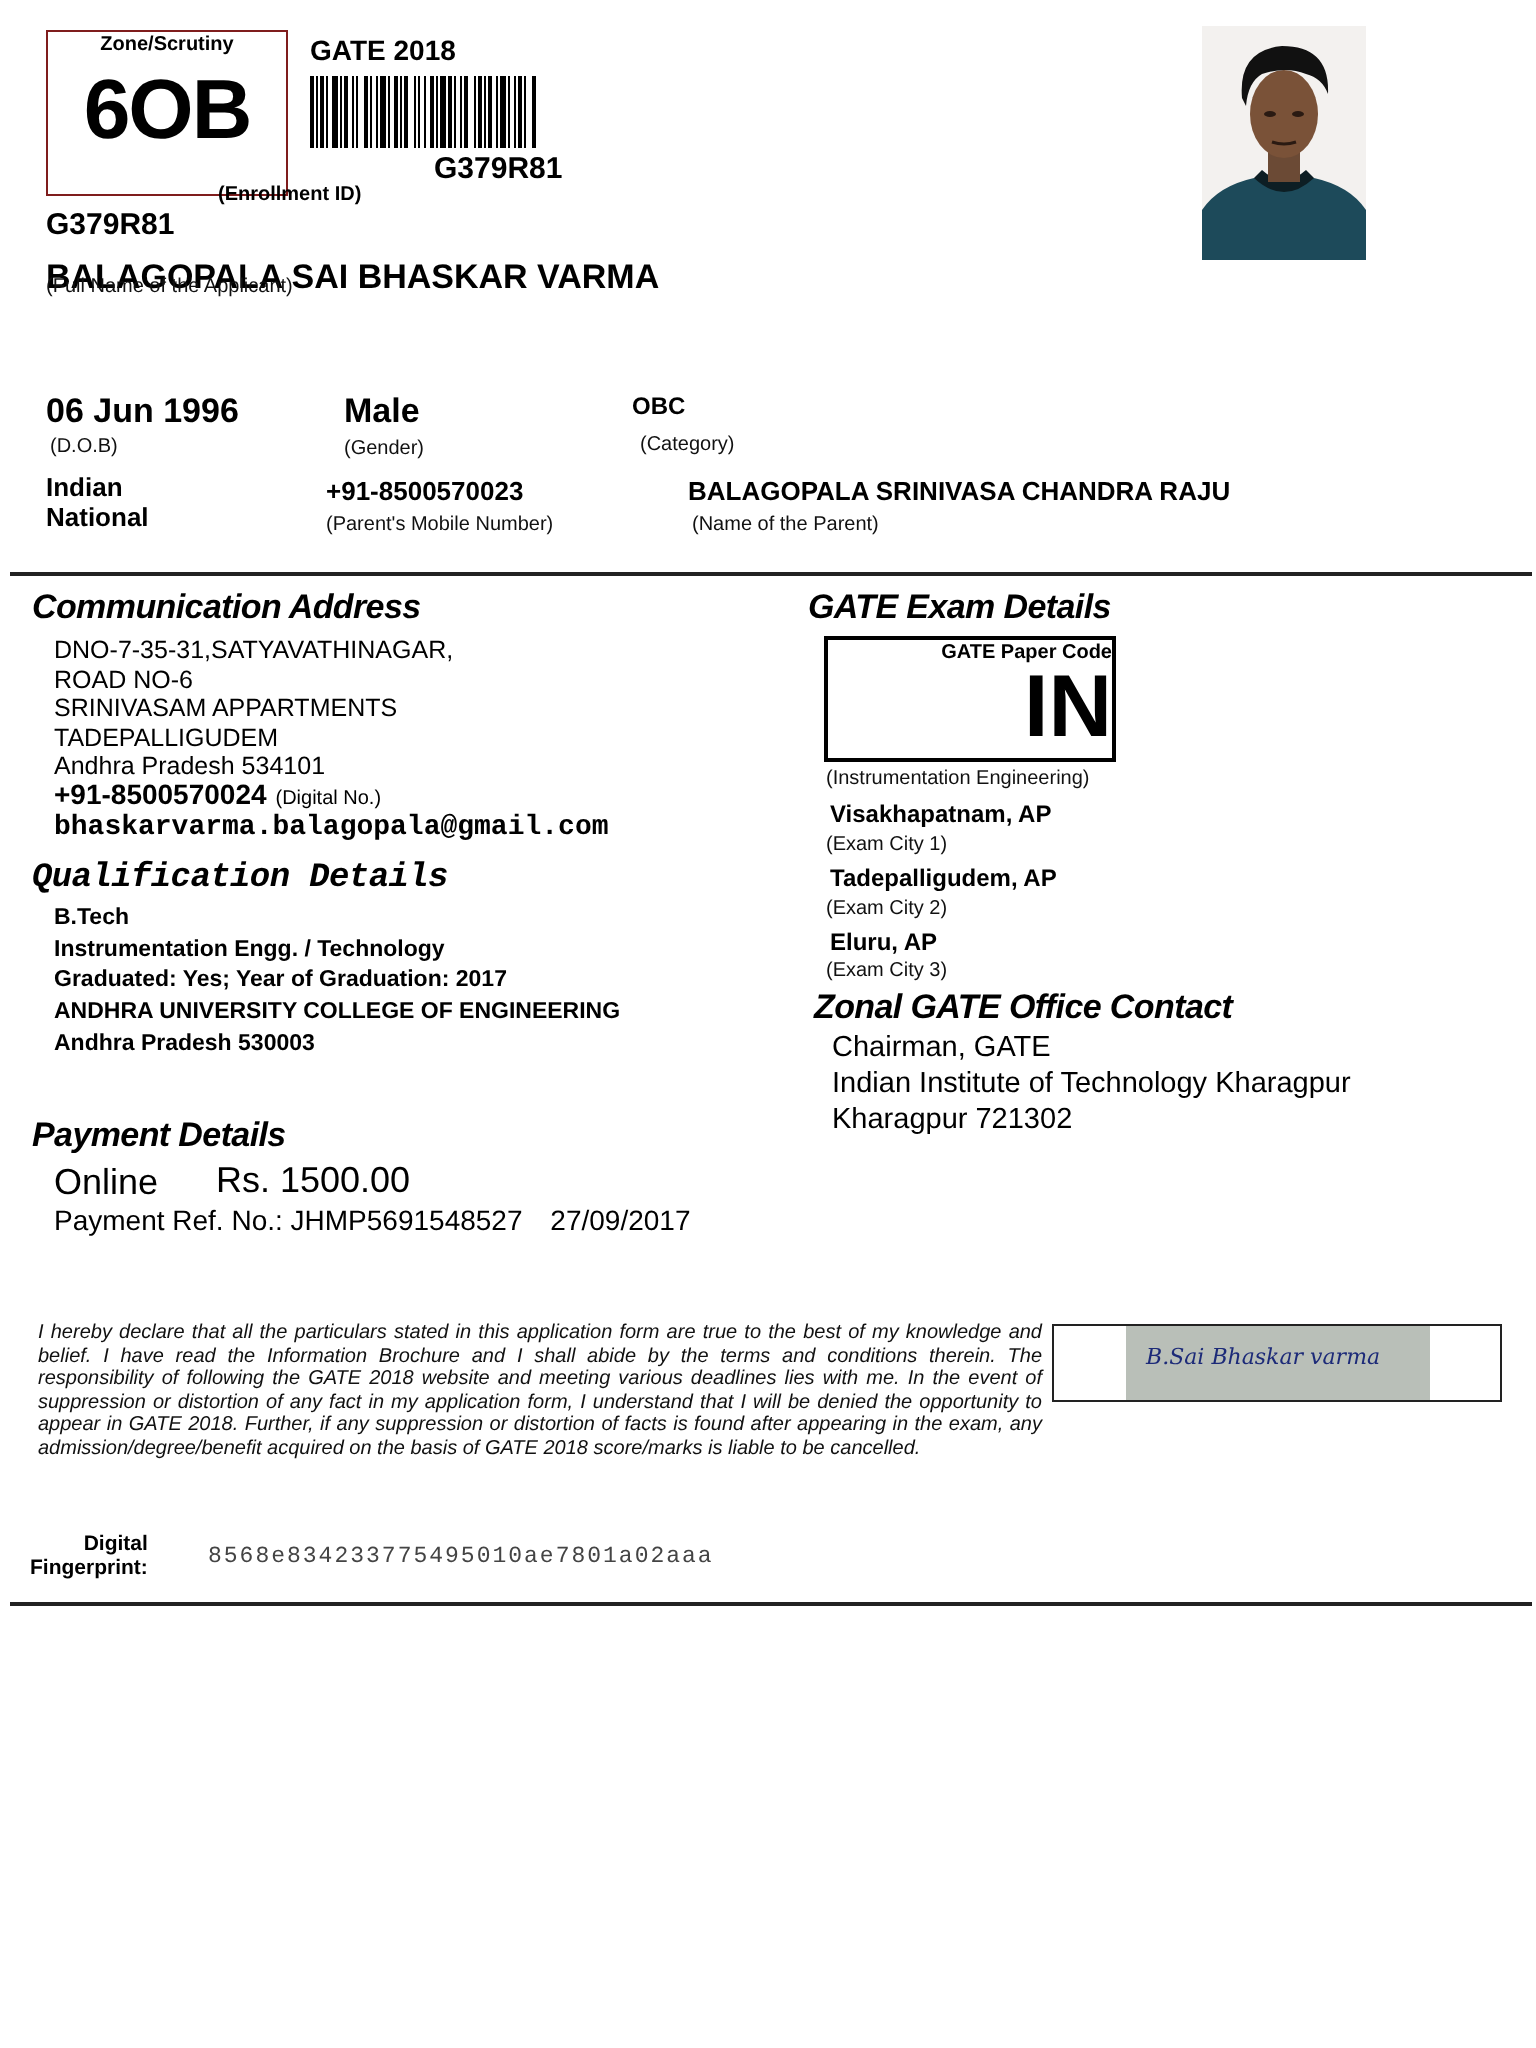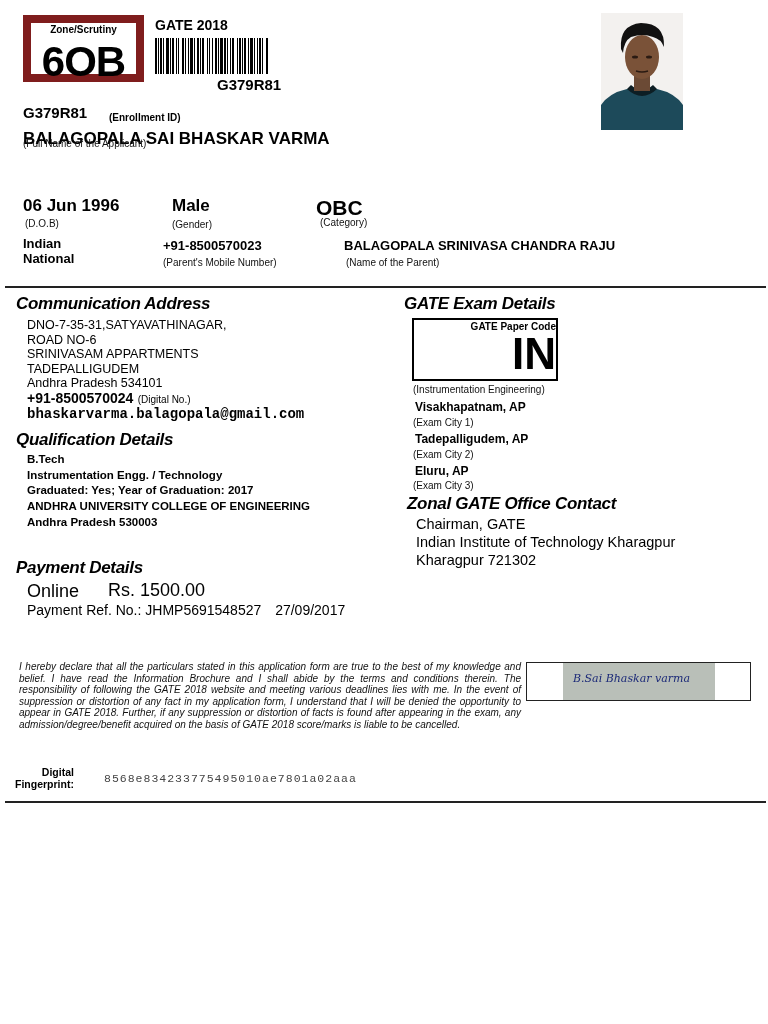--- a/index.html
+++ b/index.html
@@ -1,21 +1,21 @@
 <!DOCTYPE html>
 <html><head>
 <meta charset="utf-8">
 <style>
   html, body { margin: 0; padding: 0; background: #ffffff; }
   body { width: 768px; height: 1024px; position: relative; overflow: hidden;
          font-family: "Liberation Sans", "DejaVu Sans", sans-serif; color: #000; }
   .abs { position: absolute; }
   .b { font-weight: bold; }
   .lbl { font-size: 10px; color: #111; }
-  .zone-box { left: 23px; top: 15px; width: 121px; height: 67px; border: 8px solid #7f1d1d; box-sizing: border-box; text-align: center; }
+  .zone-box { left: 23px; top: 15px; width: 121px; height: 83px; border: 1px solid #7f1d1d; box-sizing: border-box; text-align: center; }
   .zone-box .t { font-size: 10px; font-weight: bold; margin-top: 1px; }
   .zone-box .v { font-size: 42px; font-weight: bold; line-height: 44px; margin-top: 5px; letter-spacing: -1px; }
   .barcode { left: 155px; top: 38px; width: 180px; height: 36px; display: flex; align-items: stretch; gap: 0; }
   .barcode span { display: block; background: #000; height: 100%; }
   .photo { left: 601px; top: 13px; width: 82px; height: 117px; background: #f2f0ee; overflow: hidden; }
   .hr { left: 5px; width: 761px; height: 2px; background: #222; }
   .sec-title { font-size: 17px; font-weight: bold; font-style: italic; letter-spacing: -0.3px; }
   .addr { font-size: 12.5px; line-height: 14.5px; }
   .qual { font-size: 11.5px; font-weight: bold; line-height: 15.7px; }
   .paper-box { left: 412px; top: 318px; width: 146px; height: 63px; border: 2px solid #000; box-sizing: border-box; text-align: right; }
@@ -125,30 +125,30 @@
     <rect x="33" y="58" width="16" height="20" fill="#6b4a35"></rect>
     <ellipse cx="41" cy="44" rx="17" ry="22" fill="#7a5238"></ellipse>
     <path d="M20 36 Q18 12 40 10 Q64 10 63 34 Q60 26 52 24 Q42 20 30 24 Q23 28 22 40 Z" fill="#111"></path>
     <ellipse cx="34" cy="44" rx="3" ry="1.5" fill="#2a1a12"></ellipse>
     <ellipse cx="48" cy="44" rx="3" ry="1.5" fill="#2a1a12"></ellipse>
     <path d="M35 58 Q41 60 47 58" stroke="#2a1a12" stroke-width="1.5" fill="none"></path>
   </svg>
 </div>
 
 <div class="abs b" style="left:23px; top:104px; font-size:15px;">G379R81</div>
-<div class="abs b" style="left:109px; top:112px; font-size:10px;">(Enrollment ID)</div>
+<div class="abs b" style="left:109px; top:92px; font-size:10px;">(Enrollment ID)</div>
 
 <div class="abs b" style="left:23px; top:129px; font-size:17px;">BALAGOPALA SAI BHASKAR VARMA</div>
 <div class="abs lbl" style="left:23px; top:138px;">(Full Name of the Applicant)</div>
 
 <div class="abs b" style="left:23px; top:196px; font-size:17px;">06 Jun 1996</div>
 <div class="abs lbl" style="left:25px; top:218px;">(D.O.B)</div>
 <div class="abs b" style="left:172px; top:196px; font-size:17px;">Male</div>
 <div class="abs lbl" style="left:172px; top:219px;">(Gender)</div>
-<div class="abs b" style="left:316px; top:196px; font-size:21px;">OBC</div>
+<div class="abs b" style="left:316px; top:196px; font-size:12px;">OBC</div>
 <div class="abs lbl" style="left:320px; top:217px;">(Category)</div>
 
 <div class="abs b" style="left:23px; top:236px; font-size:13px; line-height:15px;">
   <div>Indian</div>
   <div>National</div>
 </div>
 <div class="abs b" style="left:163px; top:238px; font-size:13px;">+91-8500570023</div>
 <div class="abs lbl" style="left:163px; top:257px;">(Parent's Mobile Number)</div>
 <div class="abs b" style="left:328px; top:238px; font-size:13px;margin-left:16px;">BALAGOPALA SRINIVASA CHANDRA RAJU</div>
 <div class="abs lbl" style="left:346px; top:257px;">(Name of the Parent)</div>
@@ -162,21 +162,21 @@
   <div>SRINIVASAM APPARTMENTS</div>
   <div>TADEPALLIGUDEM</div>
   <div>Andhra Pradesh 534101</div>
 </div>
 <div class="abs" style="left:27px; top:389px; white-space:nowrap;">
   <span class="b" style="font-size:14px;">+91-8500570024</span>
   <span style="font-size:10px;">(Digital No.)</span>
 </div>
 <div class="abs" style="left:27px; top:406px; font-family:'Liberation Mono','DejaVu Sans Mono',monospace; font-size:14px; font-weight:bold;">bhaskarvarma.balagopala@gmail.com</div>
 
-<div class="abs sec-title" style="left:16px; top:430px;">Qualification Details</div>
+<div class="abs sec-title" style="left:16px; top:430px;font-family:Liberation Mono, monospace;">Qualification Details</div>
 <div class="abs qual" style="left:27px; top:452px;">
   <div>B.Tech</div>
   <div>Instrumentation Engg. / Technology</div>
   <div>Graduated: Yes; Year of Graduation: 2017</div>
   <div>ANDHRA UNIVERSITY COLLEGE OF ENGINEERING</div>
   <div>Andhra Pradesh 530003</div>
 </div>
 
 <div class="abs sec-title" style="left:16px; top:558px;">Payment Details</div>
 <div class="abs" style="left:27px; top:581px; font-size:18px;">Online</div>

